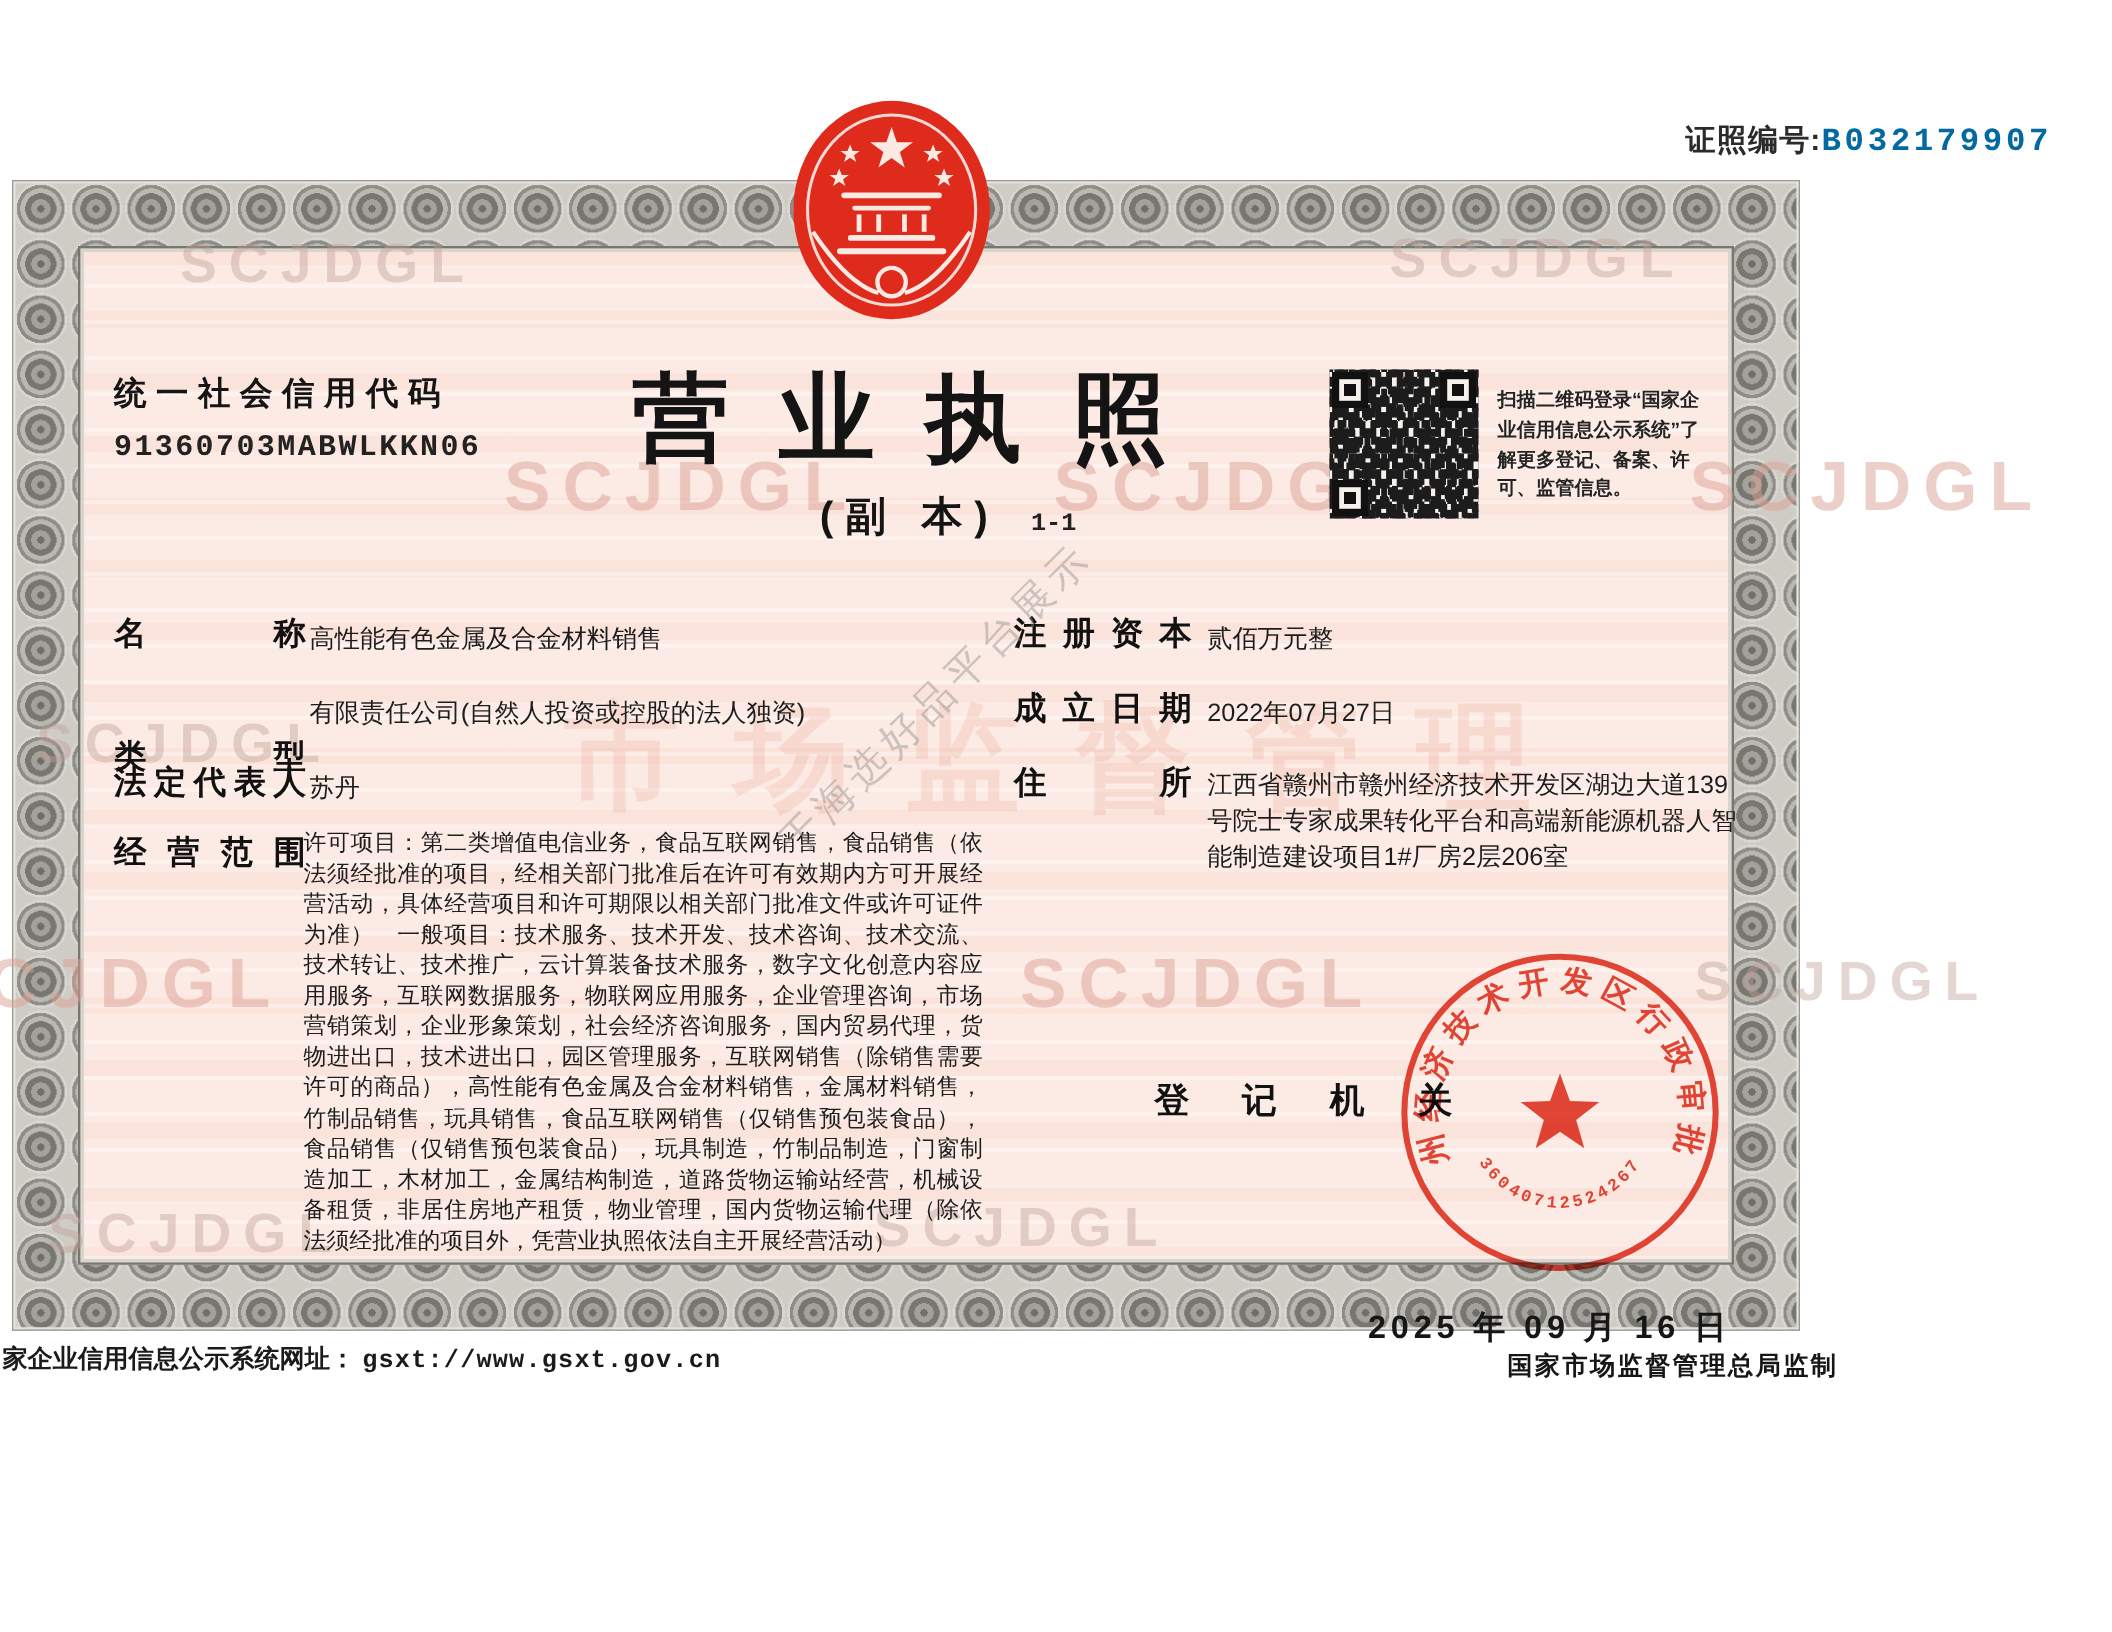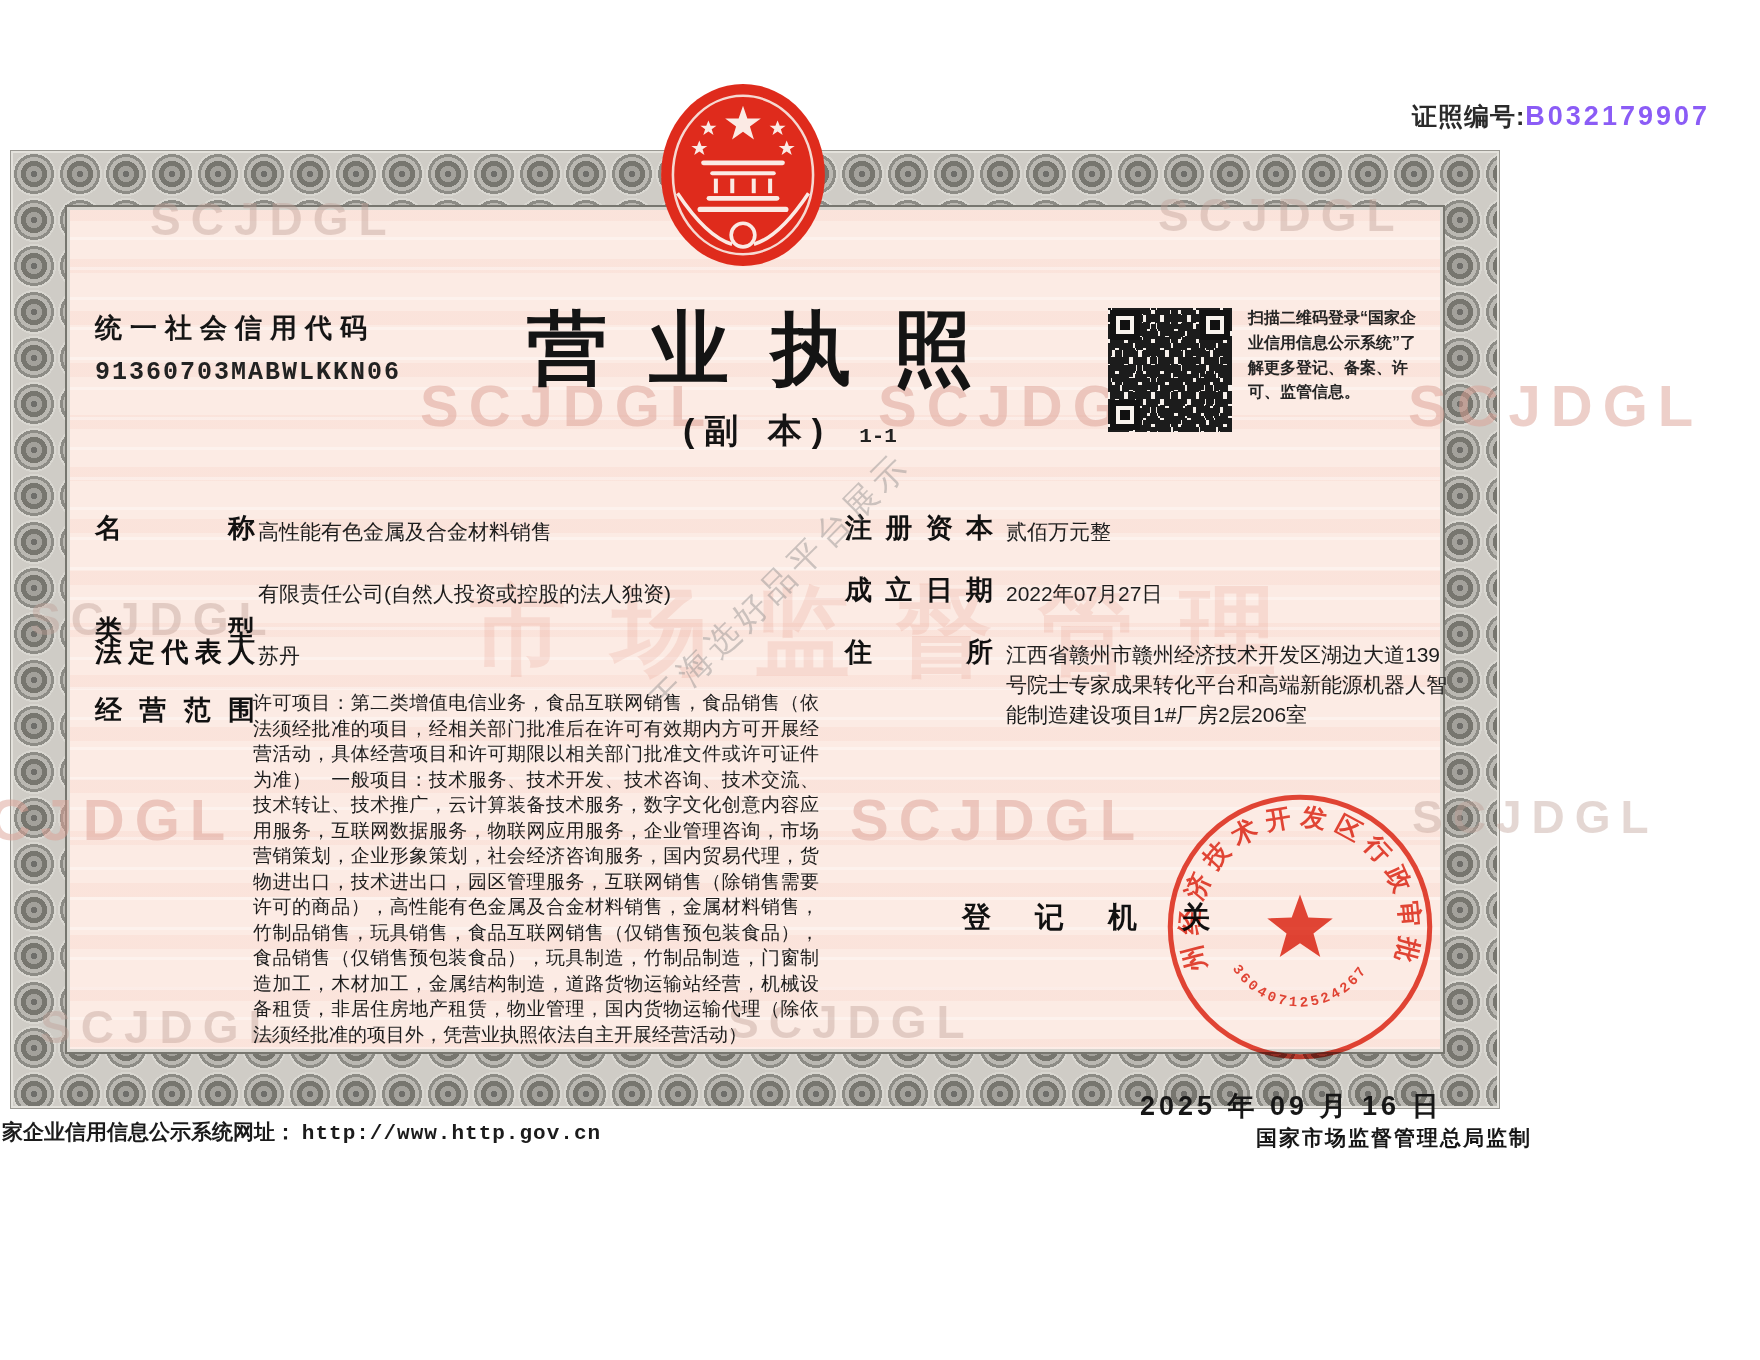--- a/index.html
+++ b/index.html
@@ -28,21 +28,21 @@
   .wm-lg{font-size:58px;color:rgba(219,160,147,.5);}
   .wm-red{z-index:2;font-weight:700;font-size:96px;letter-spacing:46px;
       color:rgba(214,88,66,.12);pointer-events:none;white-space:nowrap;}
   .wm-diag{z-index:7;width:420px;text-align:center;transform:rotate(-45deg);
       font-size:34px;letter-spacing:5px;color:rgba(135,135,135,.42);
       font-weight:500;pointer-events:none;white-space:nowrap;}
 
   
   .license-no{right:50px;top:100px;z-index:3;font-weight:700;font-size:25px;}
   .license-no .lbl{color:#2b2b2b;letter-spacing:1px;}
-  .license-no .val{color:#8b5cf6;font-family:Liberation Sans, sans-serif;font-size:27px;letter-spacing:3px;margin-top:20px;}
+  .license-no .val{color:#0369a1;font-family:Liberation Mono, monospace;font-size:27px;letter-spacing:3px;margin-top:20px;}
 
   .credit-label{left:95px;top:310px;z-index:3;font-weight:700;font-size:27px;letter-spacing:8px;color:#151515;}
   .credit-code{left:95px;top:358px;z-index:3;font-family:"Liberation Mono",monospace;
       font-size:25px;letter-spacing:2px;color:#222;font-weight:600;}
 
   .title{left:420px;top:296px;width:660px;z-index:3;text-align:center;
       font-family:"DejaVu Sans","Liberation Sans",sans-serif;
       font-weight:900;font-size:80px;letter-spacing:42px;text-indent:42px;color:#141414;}
   .subtitle-row{left:620px;top:408px;width:340px;z-index:3;display:flex;align-items:baseline;justify-content:center;gap:26px;}
   .subtitle{font-weight:800;font-size:34px;letter-spacing:10px;color:#141414;}
@@ -54,21 +54,21 @@
   
   .qr{left:1108px;top:308px;width:124px;height:124px;z-index:3;background:#f7f1ec;
       background-image:
         repeating-conic-gradient(#1c1c1c 0 25%, rgba(0,0,0,0) 0 50%),
         repeating-conic-gradient(#1c1c1c 0 25%, rgba(0,0,0,0) 0 50%),
         repeating-conic-gradient(#1c1c1c 0 25%, rgba(0,0,0,0) 0 50%);
       background-size:14px 14px,23px 17px,9px 27px;
       background-position:0 0,4px 6px,7px 2px;}
   .finder{position:absolute;width:30px;height:30px;border:6px solid #111;background:#f7f1ec;box-sizing:border-box;}
   .finder::after{content:"";position:absolute;left:4px;top:4px;width:10px;height:10px;background:#111;}
-  .qr-caption{left:1248px;top:306px;width:176px;z-index:3;font-size:16px;line-height:1.55;
+  .qr-caption{left:1248px;top:322px;width:176px;z-index:3;font-size:16px;line-height:1.55;
       font-weight:700;color:#242424;}
 
   
   .flabel{z-index:3;font-weight:800;font-size:27px;color:#111;width:160px;
       text-align:justify;text-align-last:justify;letter-spacing:0;}
   .fvalue{z-index:3;font-size:21px;color:#1d1d1d;font-weight:500;}
   .scope{width:566px;font-size:19px;line-height:25.5px;text-align:justify;font-weight:500;}
   .addr{width:452px;line-height:30px;}
 
   .reg-auth{left:962px;top:898px;z-index:3;font-weight:800;font-size:29px;letter-spacing:18px;color:#111;}
@@ -185,17 +185,17 @@
       <textPath href="#sealArcTop" startOffset="50%" text-anchor="middle">赣州经济技术开发区行政审批局</textPath>
     </text>
     <text font-size="14" font-weight="600" fill="#e0301e" letter-spacing="3" font-family="Liberation Mono, monospace">
       <textPath href="#sealArcBottom" startOffset="50%" text-anchor="middle">36040712524267</textPath>
     </text>
   </svg>
 </div>
 
 <div class="abs foot-left">
   <span>家企业信用信息公示系统网址：</span>
-  <span class="url">http://www.http.gov.cn</span>
+  <span class="url">gsxt://www.gsxt.gov.cn</span>
 </div>
 <div class="abs foot-center">
 </div>
 <div class="abs foot-right">国家市场监督管理总局监制</div>
 
 </body></html>

